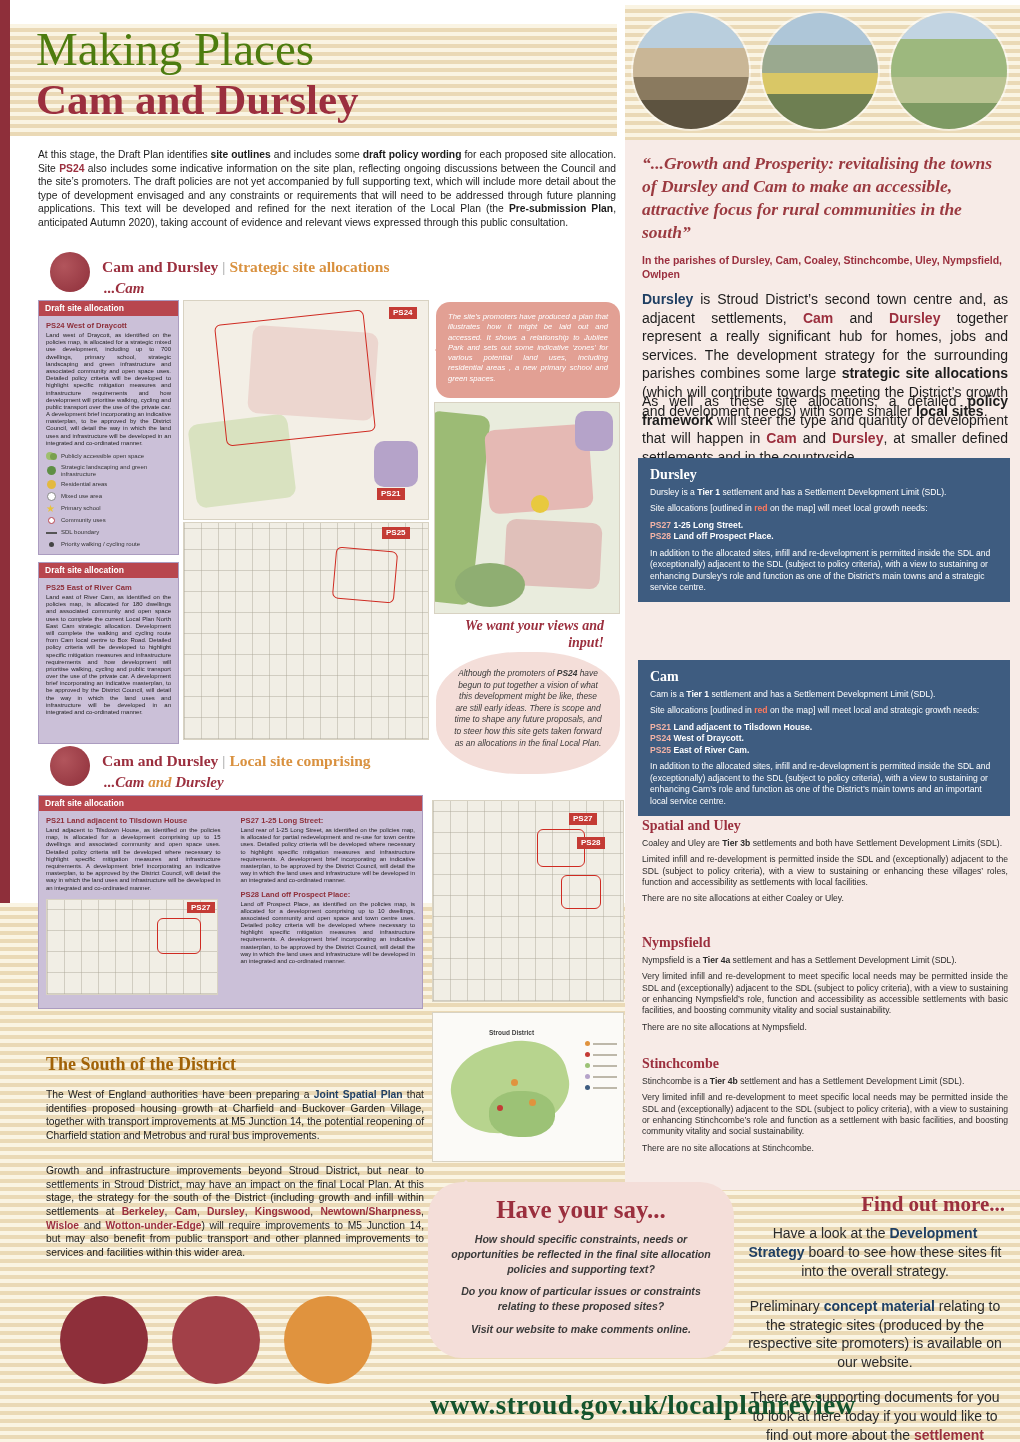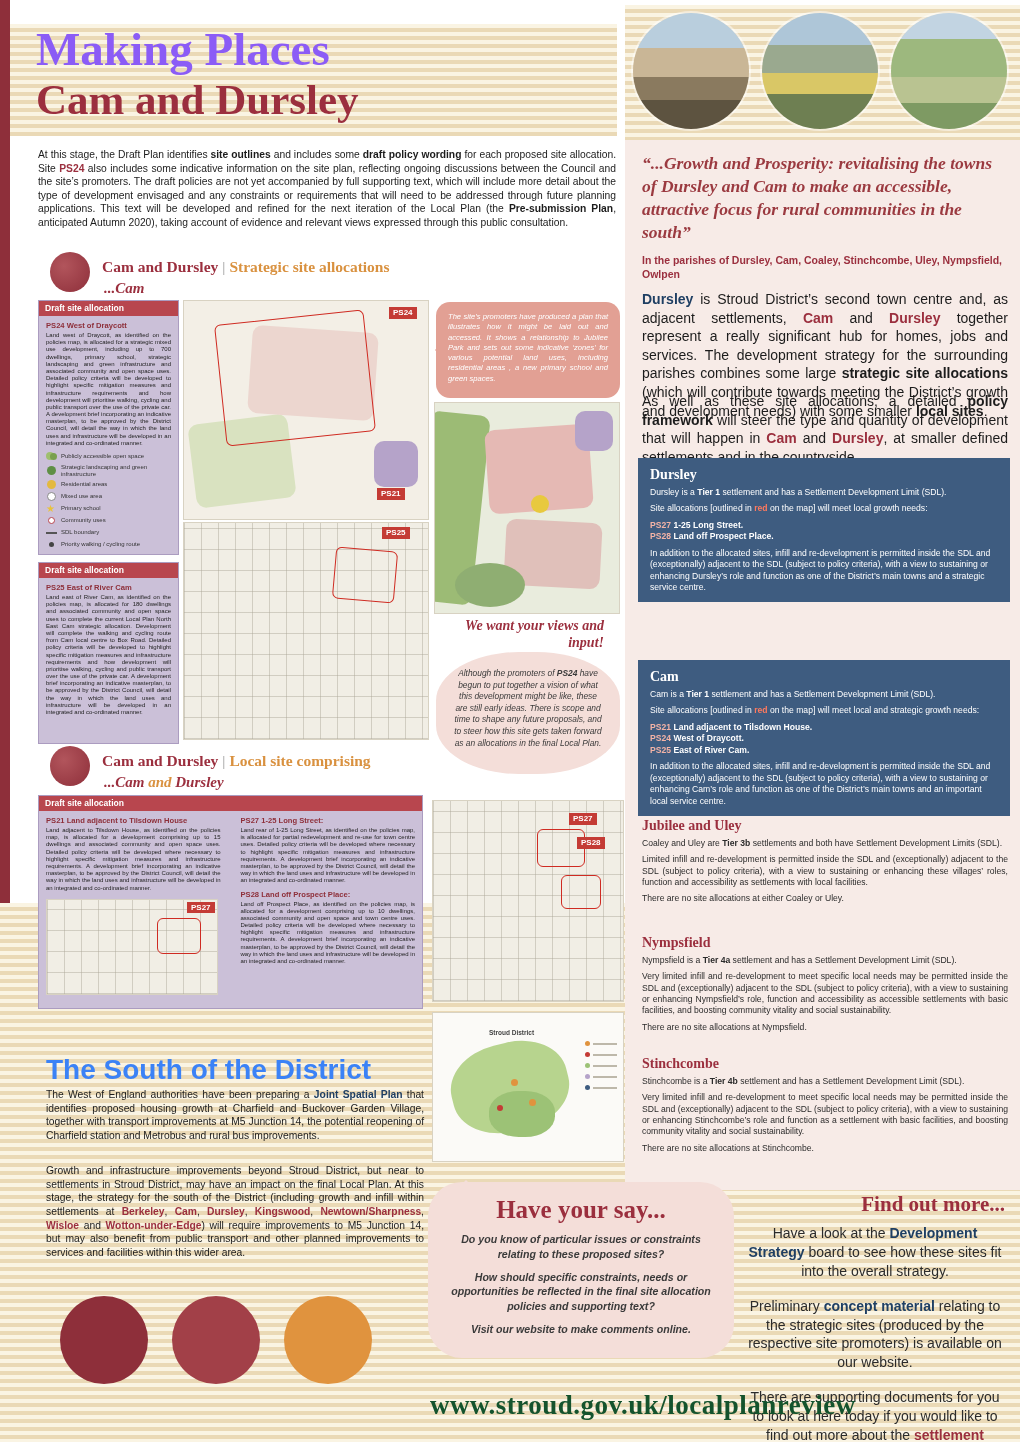--- a/index.html
+++ b/index.html
@@ -8,21 +8,21 @@
   .abs{position:absolute}
   .stripes{background:repeating-linear-gradient(180deg,#faf4e3 0 4px,#ead9b6 4px 8px)}
   
   b{font-weight:bold}
   .mar{color:#9b2f3e;font-weight:bold}
   .org{color:#d9913f;font-weight:bold}
   .blu{color:#1f3f63;font-weight:bold}
   .redw{color:#ff7a5e;font-weight:bold}
   .psb{color:#f3b3a6;font-weight:bold}
   
-  .title1{font-family:"Liberation Serif",serif;font-weight:bold;font-size:47px;color:#8b5cf6;line-height:1}
+  .title1{font-family:"Liberation Serif",serif;font-weight:normal;font-size:47px;color:#4d7c0f;line-height:1}
   .title2{font-family:"Liberation Serif",serif;font-weight:bold;font-size:43px;color:#9b2f3e;line-height:1}
   .photo{position:absolute;width:116px;height:116px;border-radius:50%;box-shadow:0 0 0 2px rgba(255,255,255,.5)}
   .ph1{background:linear-gradient(180deg,#b9cedd 0 30%,#c9b696 30% 55%,#8a7a5f 55% 75%,#5d5340 75% 100%)}
   .ph2{background:linear-gradient(180deg,#aec6d8 0 28%,#9aa98f 28% 52%,#d9c766 52% 70%,#6e7f52 70% 100%)}
   .ph3{background:linear-gradient(180deg,#c2d4e2 0 22%,#9db87e 22% 55%,#b9c391 55% 78%,#7e9a63 78% 100%)}
   
   .intro{font-size:10.3px;line-height:1.32;text-align:justify;color:#1c1c1c}
   .pinkcol{background:#f7ebe7}
   .quote{font-family:"Liberation Serif",serif;font-style:italic;font-weight:bold;font-size:17.5px;line-height:1.32;color:#9b3a40}
   .parishes{font-size:10.5px;font-weight:bold;color:#9b2f3e;line-height:1.3}
@@ -63,21 +63,21 @@
   
   .bubble1{background:#e2a094;border-radius:14px;color:#fff;font-style:italic;font-size:7.6px;line-height:1.35;padding:10px 12px;text-align:justify}
   .bubble1:after{content:"";position:absolute;left:-9px;top:40px;border:8px solid transparent;border-right-color:#e2a094}
   .views-h{font-family:"Liberation Serif",serif;font-style:italic;font-weight:bold;font-size:14px;color:#9b2f3e;text-align:right;line-height:1.2}
   .bubble2{background:#f4ded9;border-radius:45% 45% 45% 45%/40% 40% 40% 40%;color:#3a3a3a;font-style:italic;font-size:8.4px;line-height:1.38;padding:16px 18px;text-align:center}
   .havesay{background:#f4ded9;border-radius:34px;padding:14px 22px;text-align:center}
   .havesay:before{content:"";position:absolute;left:26px;top:-14px;border:12px solid transparent;border-bottom-color:#f4ded9}
   .hs-title{font-family:"Liberation Serif",serif;font-weight:bold;font-size:25px;color:#9b2f3e;margin-bottom:8px}
   .havesay p{font-style:italic;font-weight:bold;font-size:10.6px;line-height:1.4;color:#3a3a3a;margin-bottom:8px}
   
-  .south-h{font-family:Liberation Sans, sans-serif;font-weight:bold;font-size:28px;color:#3b82f6}
+  .south-h{font-family:Liberation Serif, serif;font-weight:bold;font-size:18px;color:#a16207}
   .south-p{font-size:10.3px;line-height:1.33;color:#1c1c1c;text-align:justify}
   .fo-title{font-family:"Liberation Serif",serif;font-weight:bold;font-size:21px;color:#9b2f3e;text-align:right}
   .fo-p{font-size:14px;line-height:1.35;color:#2b2b2b;text-align:center;margin-bottom:16px}
   .url{font-family:"Liberation Serif",serif;font-weight:bold;font-size:27px;color:#14532d;letter-spacing:.5px}
   .bigdot{position:absolute;width:88px;height:88px;border-radius:50%}
   .planlayer{position:absolute;border-radius:10px}
   .lgndline{height:2px;background:#bdb8aa;width:24px}
 </style>
 </head>
 <body>
@@ -114,21 +114,21 @@
   <div class="bb-title">Cam</div>
   <p>Cam is a <b>Tier 1</b> settlement and has a Settlement Development Limit (SDL).</p>
   <p>Site allocations [outlined in <span class="redw">red</span> on the map] will meet local and strategic growth needs:</p>
   <div class="site"><span class="psb">PS21</span> <b>Land adjacent to Tilsdown House.</b></div>
   <div class="site"><span class="psb">PS24</span> <b>West of Draycott.</b></div>
   <div class="site" style="margin-bottom:5px"><span class="psb">PS25</span> <b>East of River Cam.</b></div>
   <p style="margin-bottom:0">In addition to the allocated sites, infill and re-development is permitted inside the SDL and (exceptionally) adjacent to the SDL (subject to policy criteria), with a view to sustaining or enhancing Cam’s role and function as one of the District’s main towns and an important local service centre.</p>
 </div>
 
 <div class="abs pinksec" style="left:642px;top:818px;width:366px">
-  <div class="ps-h"><b>Jubilee</b> and <b>Uley</b></div>
+  <div class="ps-h"><b>Spatial</b> and <b>Uley</b></div>
   <p>Coaley and Uley are <b>Tier 3b</b> settlements and both have Settlement Development Limits (SDL).</p>
   <p>Limited infill and re-development is permitted inside the SDL and (exceptionally) adjacent to the SDL (subject to policy criteria), with a view to sustaining or enhancing these villages’ roles, function and accessibility as settlements with local facilities.</p>
   <p>There are no site allocations at either Coaley or Uley.</p>
 </div>
 
 <div class="abs pinksec" style="left:642px;top:935px;width:366px">
   <div class="ps-h">Nympsfield</div>
   <p>Nympsfield is a <b>Tier 4a</b> settlement and has a Settlement Development Limit (SDL).</p>
   <p>Very limited infill and re-development to meet specific local needs may be permitted inside the SDL and (exceptionally) adjacent to the SDL (subject to policy criteria), with a view to sustaining or enhancing Nympsfield’s role, function and accessibility as accessible settlements with basic facilities, and boosting community vitality and social sustainability.</p>
   <p>There are no site allocations at Nympsfield.</p>
@@ -298,22 +298,22 @@
       </div>
   </div>
 </div>
 
 <div class="abs south-h" style="left:46px;top:1054px">The South of the District</div>
 <div class="abs south-p" style="left:46px;top:1088px;width:378px">The West of England authorities have been preparing a <span class="blu">Joint Spatial Plan</span> that identifies proposed housing growth at Charfield and Buckover Garden Village, together with transport improvements at M5 Junction 14, the potential reopening of Charfield station and Metrobus and rural bus improvements.</div>
 <div class="abs south-p" style="left:46px;top:1164px;width:378px">Growth and infrastructure improvements beyond Stroud District, but near to settlements in Stroud District, may have an impact on the final Local Plan. At this stage, the strategy for the south of the District (including growth and infill within settlements at <span class="mar">Berkeley</span>, <span class="mar">Cam</span>, <span class="mar">Dursley</span>, <span class="mar">Kingswood</span>, <span class="mar">Newtown/Sharpness</span>, <span class="mar">Wisloe</span> and <span class="mar">Wotton-under-Edge</span>) will require improvements to M5 Junction 14, but may also benefit from public transport and other planned improvements to services and facilities within this wider area.</div>
 
 <div class="abs havesay" style="left:428px;top:1182px;width:306px;height:176px">
   <div class="hs-title">Have your say...</div>
+  <p>How should specific constraints, needs or opportunities be reflected in the final site allocation policies and supporting text?</p>
   <p>Do you know of particular issues or constraints relating to these proposed sites?</p>
-  <p>How should specific constraints, needs or opportunities be reflected in the final site allocation policies and supporting text?</p>
   <p style="margin-bottom:0">Visit our website to make comments online.</p>
 </div>
 
 <div class="abs fo-title" style="left:745px;top:1192px;width:260px">Find out more...</div>
 <div class="abs" style="left:745px;top:1224px;width:260px">
   <div class="fo-p">Have a look at the <span class="blu">Development Strategy</span> board to see how these sites fit into the overall strategy.</div>
   <div class="fo-p">Preliminary <span class="blu">concept material</span> relating to the strategic sites (produced by the respective site promoters) is available on our website.</div>
   <div class="fo-p">There are supporting documents for you to look at here today if you would like to find out more about the <span class="mar">settlement hierarchy</span>, <span class="mar">policies</span>, the <span class="mar">vision</span> for this area and <span class="mar">evidence</span> behind the Draft Plan. Or visit our website for full information.</div>
 </div>
 

